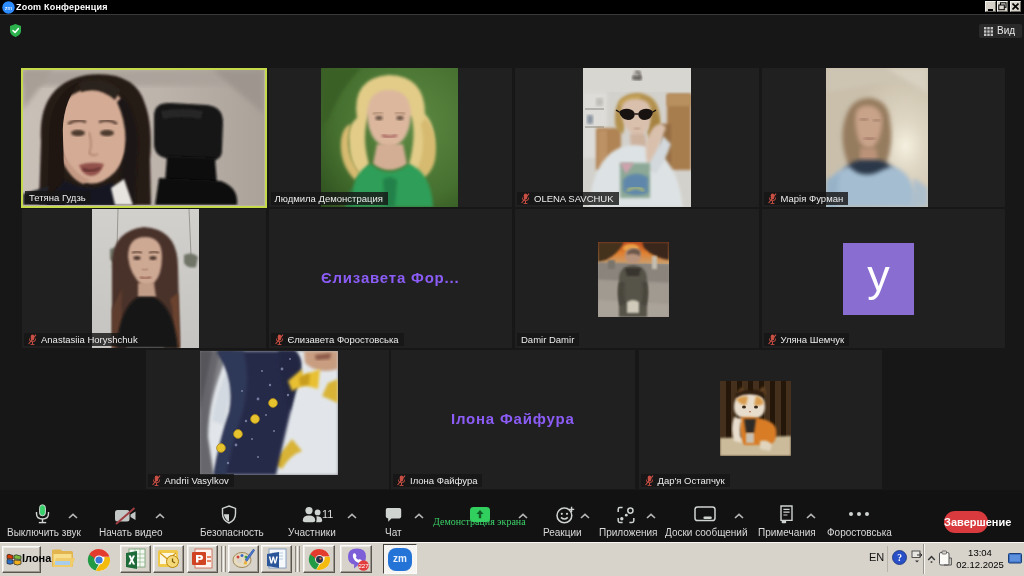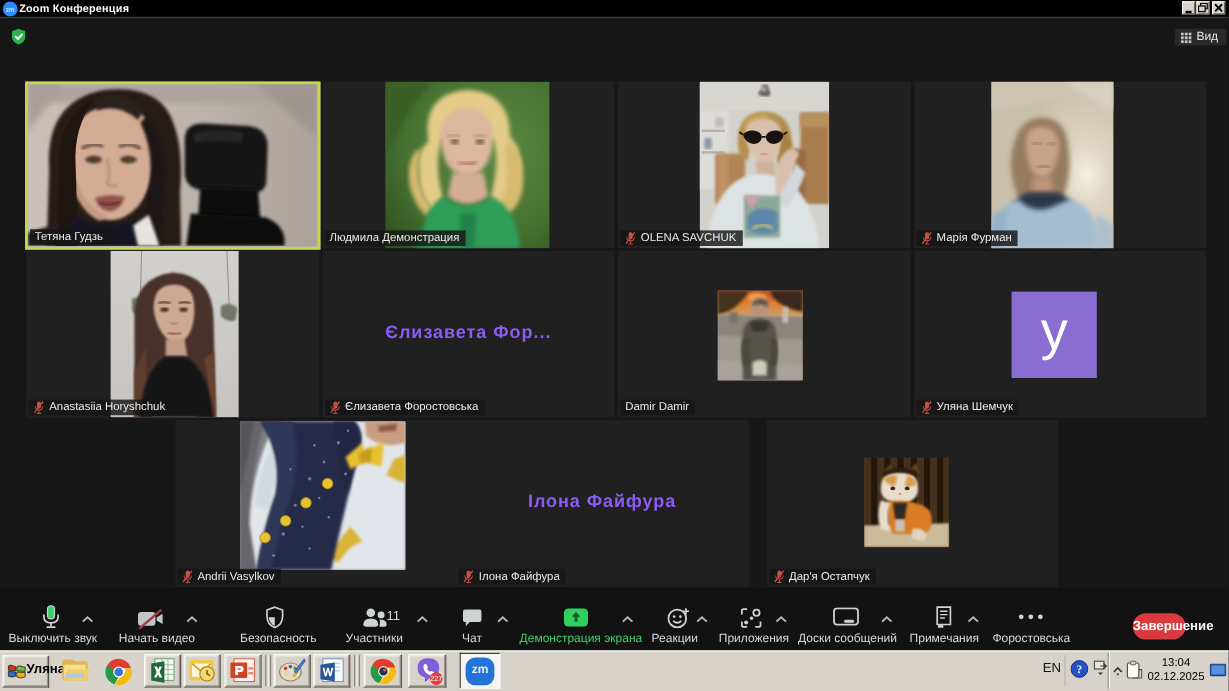--- a/index.html
+++ b/index.html
@@ -419,21 +419,21 @@
           <g fill="#c94f44">
             <rect x="2.8" y="0.5" width="3.4" height="6" rx="1.7"></rect>
             <path d="M1 4.5 Q1 8 4.5 8 Q8 8 8 4.5 L7.2 4.5 Q7.2 7.2 4.5 7.2 Q1.8 7.2 1.8 4.5 Z"></path>
             <rect x="4" y="8" width="1" height="2"></rect>
             <rect x="2.6" y="10" width="3.8" height="0.9"></rect>
           </g>
           <line x1="0.6" y1="10" x2="8" y2="0.6" stroke="#c94f44" stroke-width="1.1"></line>
         </svg>Andrii Vasylkov</div>
   </div>
 
-  <div class="tile abs" style="left:380px; top:350px; width:243.5px; height:139px;text-decoration:underline;">
+  <div class="tile abs" style="left:391px; top:350px; width:243.5px; height:139px;text-decoration:underline;">
     <div class="bigname">Ілона Файфура</div>
     <div class="label" style="left:2px; bottom:2px;"><svg class="micico" viewBox="0 0 9 11">
           <g fill="#c94f44">
             <rect x="2.8" y="0.5" width="3.4" height="6" rx="1.7"></rect>
             <path d="M1 4.5 Q1 8 4.5 8 Q8 8 8 4.5 L7.2 4.5 Q7.2 7.2 4.5 7.2 Q1.8 7.2 1.8 4.5 Z"></path>
             <rect x="4" y="8" width="1" height="2"></rect>
             <rect x="2.6" y="10" width="3.8" height="0.9"></rect>
           </g>
           <line x1="0.6" y1="10" x2="8" y2="0.6" stroke="#c94f44" stroke-width="1.1"></line>
         </svg>Ілона Файфура</div>
@@ -531,21 +531,21 @@
     </svg>
     <div class="tlabel" style="left:385px; top:527px;">Чат</div>
     <svg class="caret" style="left:414px; top:513px;" viewBox="0 0 10 6">
         <path d="M1 5 L5 1.4 L9 5" stroke="#b8b8b8" stroke-width="1.6" fill="none"></path>
       </svg>
 
     <div class="abs" style="left:470px; top:507px; width:20px; height:15px; background:#31cf5e; border-radius:3.5px;"></div>
     <svg class="abs" style="left:470px; top:507px;" width="20" height="15" viewBox="0 0 20 15">
         <path d="M10 3 L13.6 7 L11.2 7 L11.2 11.2 L8.8 11.2 L8.8 7 L6.4 7 Z" fill="#115c28"></path>
       </svg>
-    <div class="tlabel" style="left:433px; top:527px; color:#3bd168;">Демонстрация экрана</div>
+    <div class="tlabel" style="left:433px; top:516px; color:#3bd168;font-family:Liberation Serif, serif;">Демонстрация экрана</div>
     <svg class="caret" style="left:518px; top:513px;" viewBox="0 0 10 6">
         <path d="M1 5 L5 1.4 L9 5" stroke="#b8b8b8" stroke-width="1.6" fill="none"></path>
       </svg>
 
     <svg class="abs" style="left:556px; top:506px;" width="19" height="18" viewBox="0 0 19 18">
       <circle cx="8.4" cy="9.4" r="7.4" fill="none" stroke="#cfd4d1" stroke-width="1.5"></circle>
       <circle cx="5.8" cy="7.8" r="1.1" fill="#cfd4d1"></circle>
         <circle cx="11" cy="7.8" r="1.1" fill="#cfd4d1"></circle>
       <path d="M5 11.4 Q8.4 14.6 11.8 11.4" stroke="#cfd4d1" stroke-width="1.5" fill="none"></path>
       <path d="M15.6 0.8 L15.6 6 M13 3.4 L18.2 3.4" stroke="#cfd4d1" stroke-width="1.4"></path>
@@ -600,21 +600,21 @@
   <div id="taskbar" class="abs"></div>
   <div id="taskbar-items">
 
     <div class="tb3d abs" style="left:2px; top:546px; width:39px; height:27px;"></div>
     <svg class="abs" style="left:6px; top:551px;" width="16" height="16" viewBox="0 0 16 16">
       <path d="M1 4 Q3 2.5 5 4 L7 4.5 L7 8 L1 7.5 Z" fill="#d83b01" stroke="#222" stroke-width="0.7"></path>
       <path d="M8 4.6 Q10 3 13 4.6 L15 5 L15 8.5 L8 8 Z" fill="#7cbb3f" stroke="#222" stroke-width="0.7"></path>
       <path d="M1 8.5 L7 9 L7 12.5 Q4 14 1 12.5 Z" fill="#2a70c8" stroke="#222" stroke-width="0.7"></path>
       <path d="M8 9 L15 9.5 L15 13 Q11 15 8 13 Z" fill="#f0b01e" stroke="#222" stroke-width="0.7"></path>
     </svg>
-    <div class="abs" style="left:22px; top:552px; font-size:11px; font-weight:bold; color:#000;">Уляна</div>
+    <div class="abs" style="left:22px; top:552px; font-size:11px; font-weight:bold; color:#000;">Ілона</div>
 
     <svg class="abs" style="left:50px; top:548px;" width="25" height="23" viewBox="0 0 25 23">
       <rect x="2" y="3" width="21" height="16" rx="1.5" fill="#e3b54e"></rect>
       <rect x="2" y="1.5" width="10" height="5" rx="1.5" fill="#e3b54e"></rect>
       <rect x="3.5" y="6" width="18" height="12" fill="#f7df8e"></rect>
       <path d="M3 19 L6 10 L25 10 L22 19 Z" fill="#f0cc6a"></path>
       <path d="M5 13 L20 13 L20 17 L5 17 Z" fill="#a8ccec"></path>
     </svg>
 
     <svg class="abs" style="left:87px; top:548px;" width="24" height="24" viewBox="0 0 24 24">

